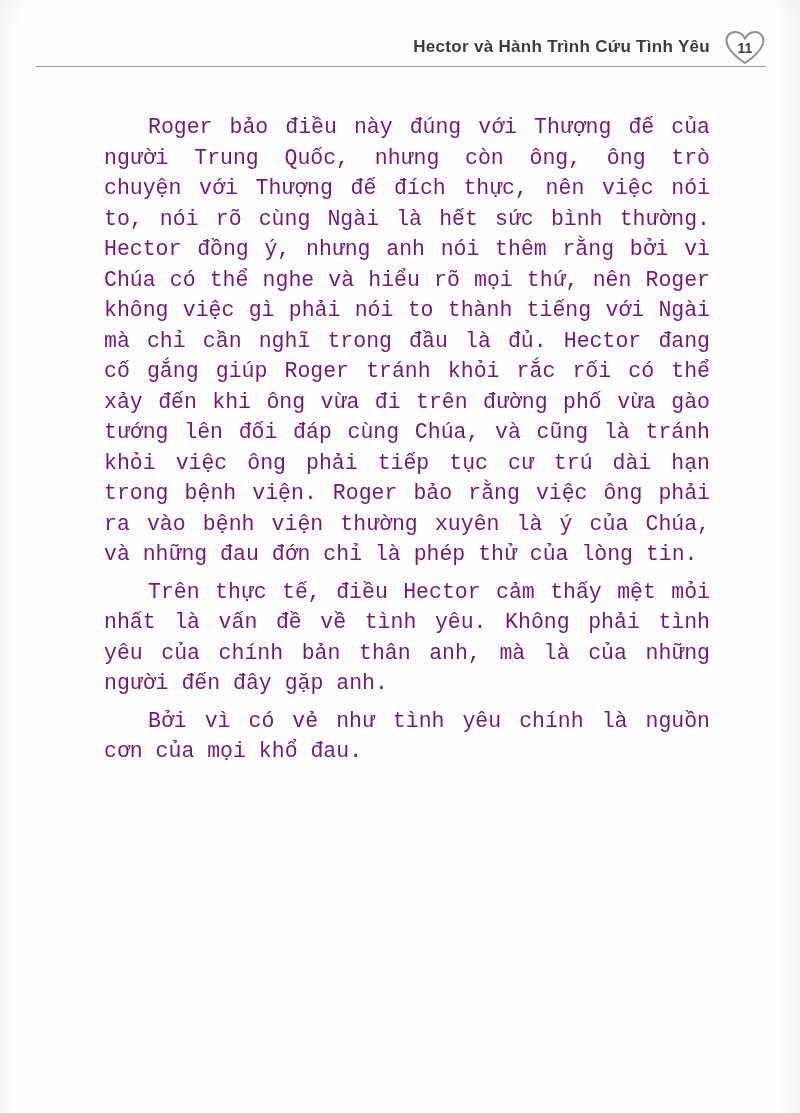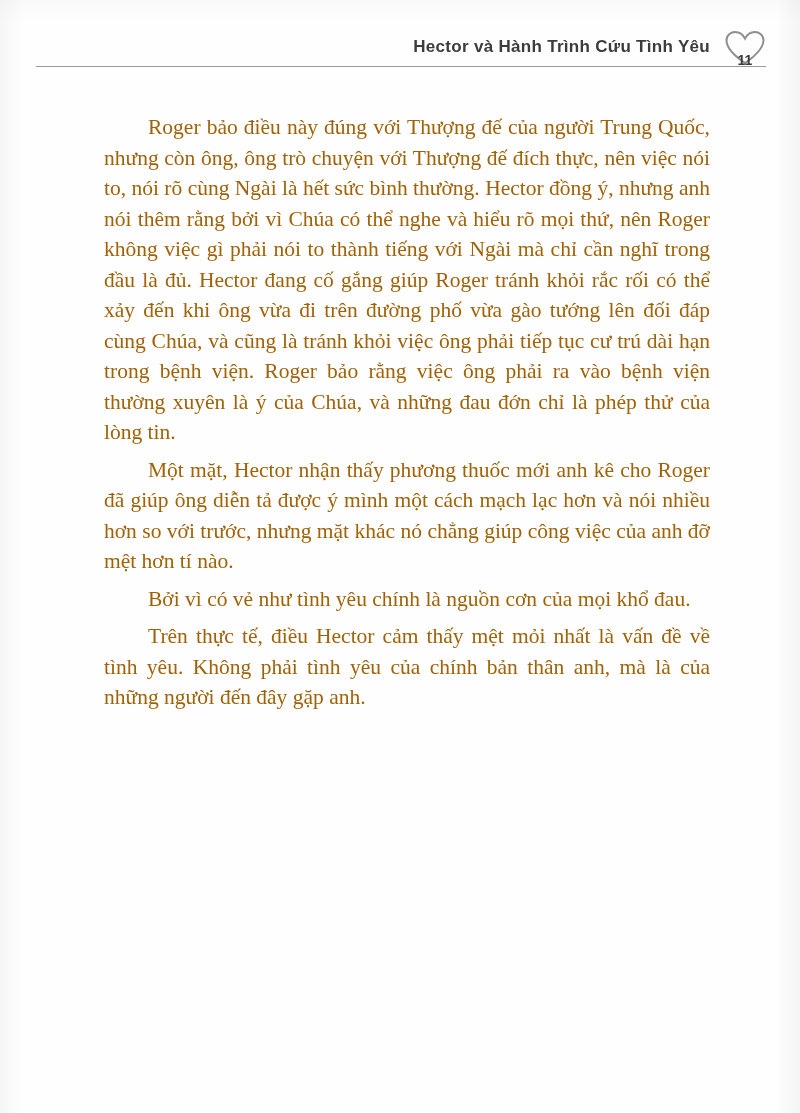--- a/index.html
+++ b/index.html
@@ -48,39 +48,39 @@
   .heart-badge svg { display: block; width: 42px; height: 36px; }
   .heart-number {
     position: absolute;
     top: 52%;
     left: 50%;
     transform: translate(-50%, -58%);
     font-family: "Liberation Sans", sans-serif;
     font-weight: 700;
     font-size: 14px;
     color: #3c3c3c;
-    margin-top: 12px;
   }
   .header-rule {
     position: absolute;
     top: 66px;
     left: 36px;
     right: 34px;
     height: 0;
     border-top: 1.5px solid #9a9a9a;
   }
   .page-body {
     position: absolute;
     top: 112px;
     left: 104px;
     right: 90px;
-    color: #a16207;
+    color: #701a75;
     font-size: 21.5px;
     line-height: 30.5px;
     text-align: justify;
+    font-family: Liberation Mono, monospace;
   }
   .page-body p {
     text-indent: 44px;
     margin-bottom: 7px;
   }
 </style>
 </head>
 <body>
 
 <div class="scan-shade"></div>
@@ -94,16 +94,15 @@
       </svg>
     </span>
     <span class="heart-number">11</span>
   </span>
 </div>
 
 <div class="header-rule"></div>
 
 <div class="page-body">
   <p>Roger bảo điều này đúng với Thượng đế của người Trung Quốc, nhưng còn ông, ông trò chuyện với Thượng đế đích thực, nên việc nói to, nói rõ cùng Ngài là hết sức bình thường. Hector đồng ý, nhưng anh nói thêm rằng bởi vì Chúa có thể nghe và hiểu rõ mọi thứ, nên Roger không việc gì phải nói to thành tiếng với Ngài mà chỉ cần nghĩ trong đầu là đủ. Hector đang cố gắng giúp Roger tránh khỏi rắc rối có thể xảy đến khi ông vừa đi trên đường phố vừa gào tướng lên đối đáp cùng Chúa, và cũng là tránh khỏi việc ông phải tiếp tục cư trú dài hạn trong bệnh viện. Roger bảo rằng việc ông phải ra vào bệnh viện thường xuyên là ý của Chúa, và những đau đớn chỉ là phép thử của lòng tin.</p>
-  <p>Một mặt, Hector nhận thấy phương thuốc mới anh kê cho Roger đã giúp ông diễn tả được ý mình một cách mạch lạc hơn và nói nhiều hơn so với trước, nhưng mặt khác nó chẳng giúp công việc của anh đỡ mệt hơn tí nào.</p>
+  <p>Trên thực tế, điều Hector cảm thấy mệt mỏi nhất là vấn đề về tình yêu. Không phải tình yêu của chính bản thân anh, mà là của những người đến đây gặp anh.</p>
   <p>Bởi vì có vẻ như tình yêu chính là nguồn cơn của mọi khổ đau.</p>
-  <p>Trên thực tế, điều Hector cảm thấy mệt mỏi nhất là vấn đề về tình yêu. Không phải tình yêu của chính bản thân anh, mà là của những người đến đây gặp anh.</p>
 </div>
 
 </body></html>

